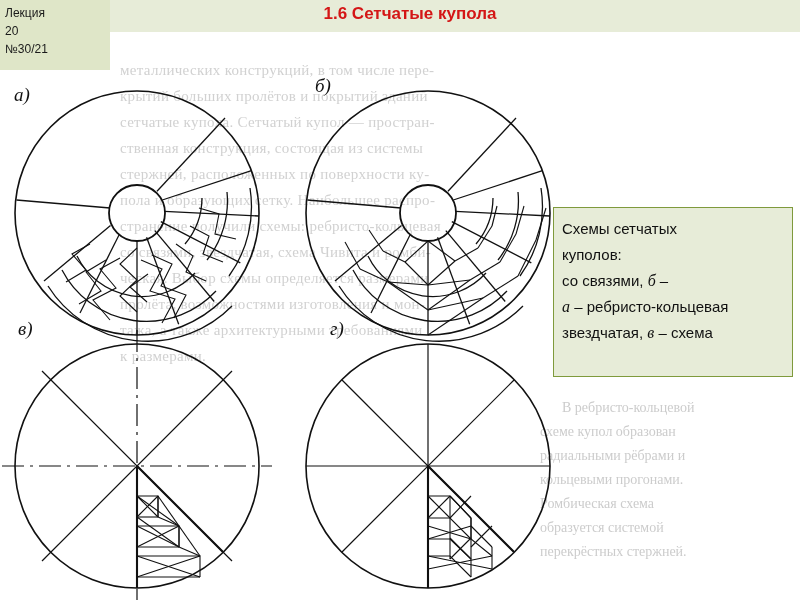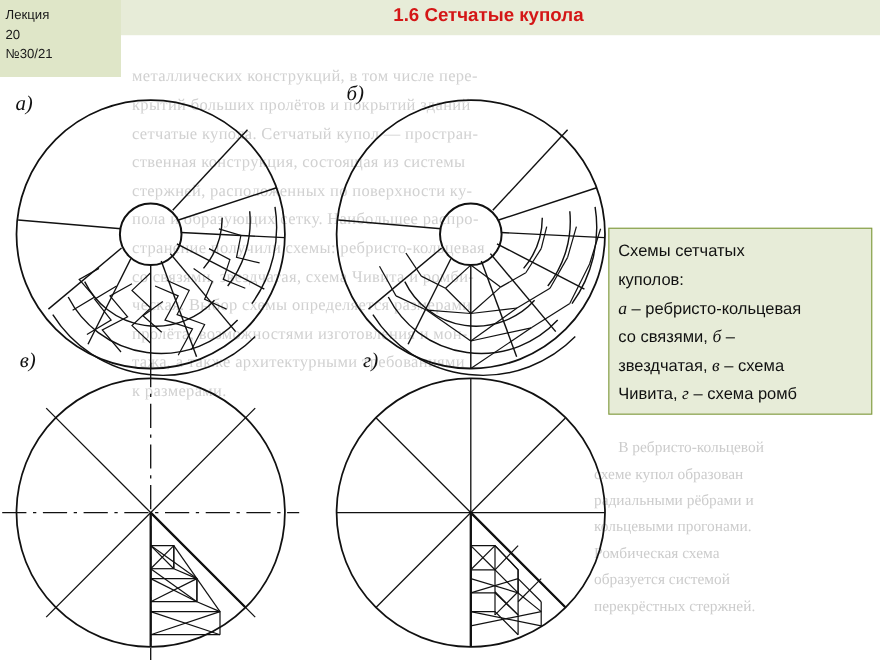--- a/index.html
+++ b/index.html
@@ -49,21 +49,20 @@
   }
   #title-text {
     position: absolute;
     left: 110px;
     top: 4px;
     width: 600px;
     text-align: center;
     font-size: 17px;
     font-weight: bold;
     color: #d41616;
-    padding-left: 34px;
   }
   
   .bg-text {
     position: absolute;
     color: #c9c9c9;
     font-family: Liberation Serif, serif;
     font-size: 15px;
     letter-spacing: 0.3px;
     white-space: nowrap;
     opacity: 0.85;
@@ -330,26 +329,23 @@
         </g>
 
       </g>
     </svg>
   </div>
 
   <div id="caption-box">
     <div>Схемы сетчатых</div>
     <div>куполов:</div>
     <div>
-      <span class="it">а</span><span> – ребристо-кольцевая</span>
+      <span>со связями, </span><span class="it">б</span><span> –</span>
     </div>
     <div>
-      <span>со связями, </span><span class="it">б</span><span> –</span>
+      <span class="it">а</span><span> – ребристо-кольцевая</span>
     </div>
     <div>
       <span>звездчатая, </span><span class="it">в</span><span> – схема</span>
     </div>
-    <div>
-      <span>Чивита, </span><span class="it">г</span><span> – схема ромб</span>
-    </div>
   </div>
 
 </div>
 
 </body></html>

